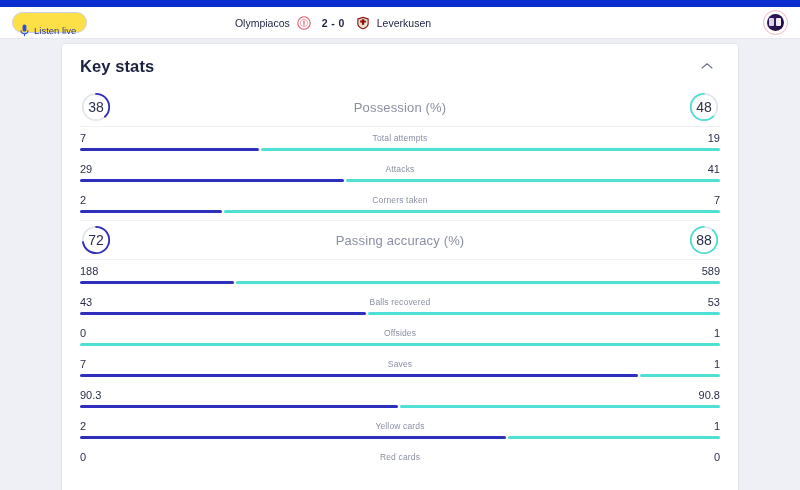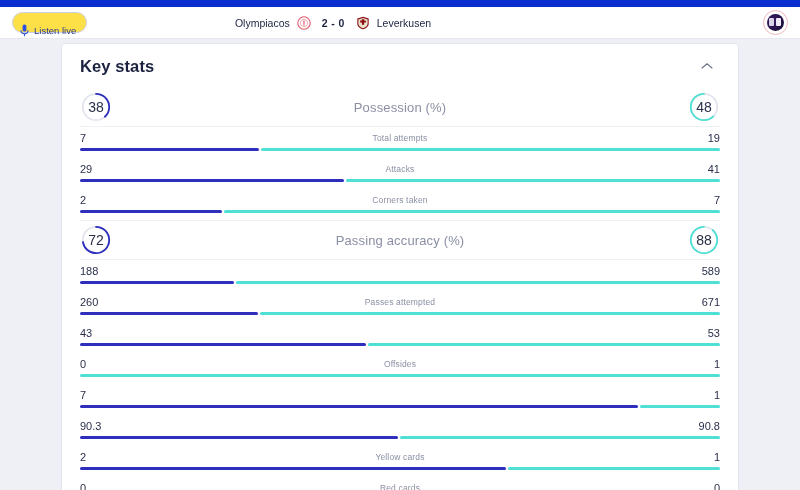--- a/index.html
+++ b/index.html
@@ -257,52 +257,43 @@
           <span class="v">188</span>
           <span class="v right">589</span>
         </div>
         <div class="bars">
           <span class="bar-l" style="width:24.2%"></span>
           <span class="bar-r" style="width:75.8%"></span>
         </div>
       </div>
       <div class="row">
         <div class="vals">
-          <span class="v">260</span>
-          <span class="label">Passes attempted</span>
-          <span class="v right">671</span>
-        </div>
-        <div class="bars">
-          <span class="bar-l" style="width:27.9%"></span>
-          <span class="bar-r" style="width:72.1%"></span>
-        </div>
-      </div>
-      <div class="row">
-        <div class="vals">
           <span class="v">43</span>
+          <span class="label">Balls recovered</span>
           <span class="v right">53</span>
         </div>
         <div class="bars">
           <span class="bar-l" style="width:44.8%"></span>
           <span class="bar-r" style="width:55.2%"></span>
         </div>
       </div>
       <div class="row">
         <div class="vals">
           <span class="v">0</span>
           <span class="label">Offsides</span>
           <span class="v right">1</span>
         </div>
         <div class="bars">
           <span class="bar-r" style="width:100%"></span>
         </div>
       </div>
       <div class="row">
         <div class="vals">
           <span class="v">7</span>
+          <span class="label">Saves</span>
           <span class="v right">1</span>
         </div>
         <div class="bars">
           <span class="bar-l" style="width:87.5%"></span>
           <span class="bar-r" style="width:12.5%"></span>
         </div>
       </div>
       <div class="row">
         <div class="vals">
           <span class="v">90.3</span>

